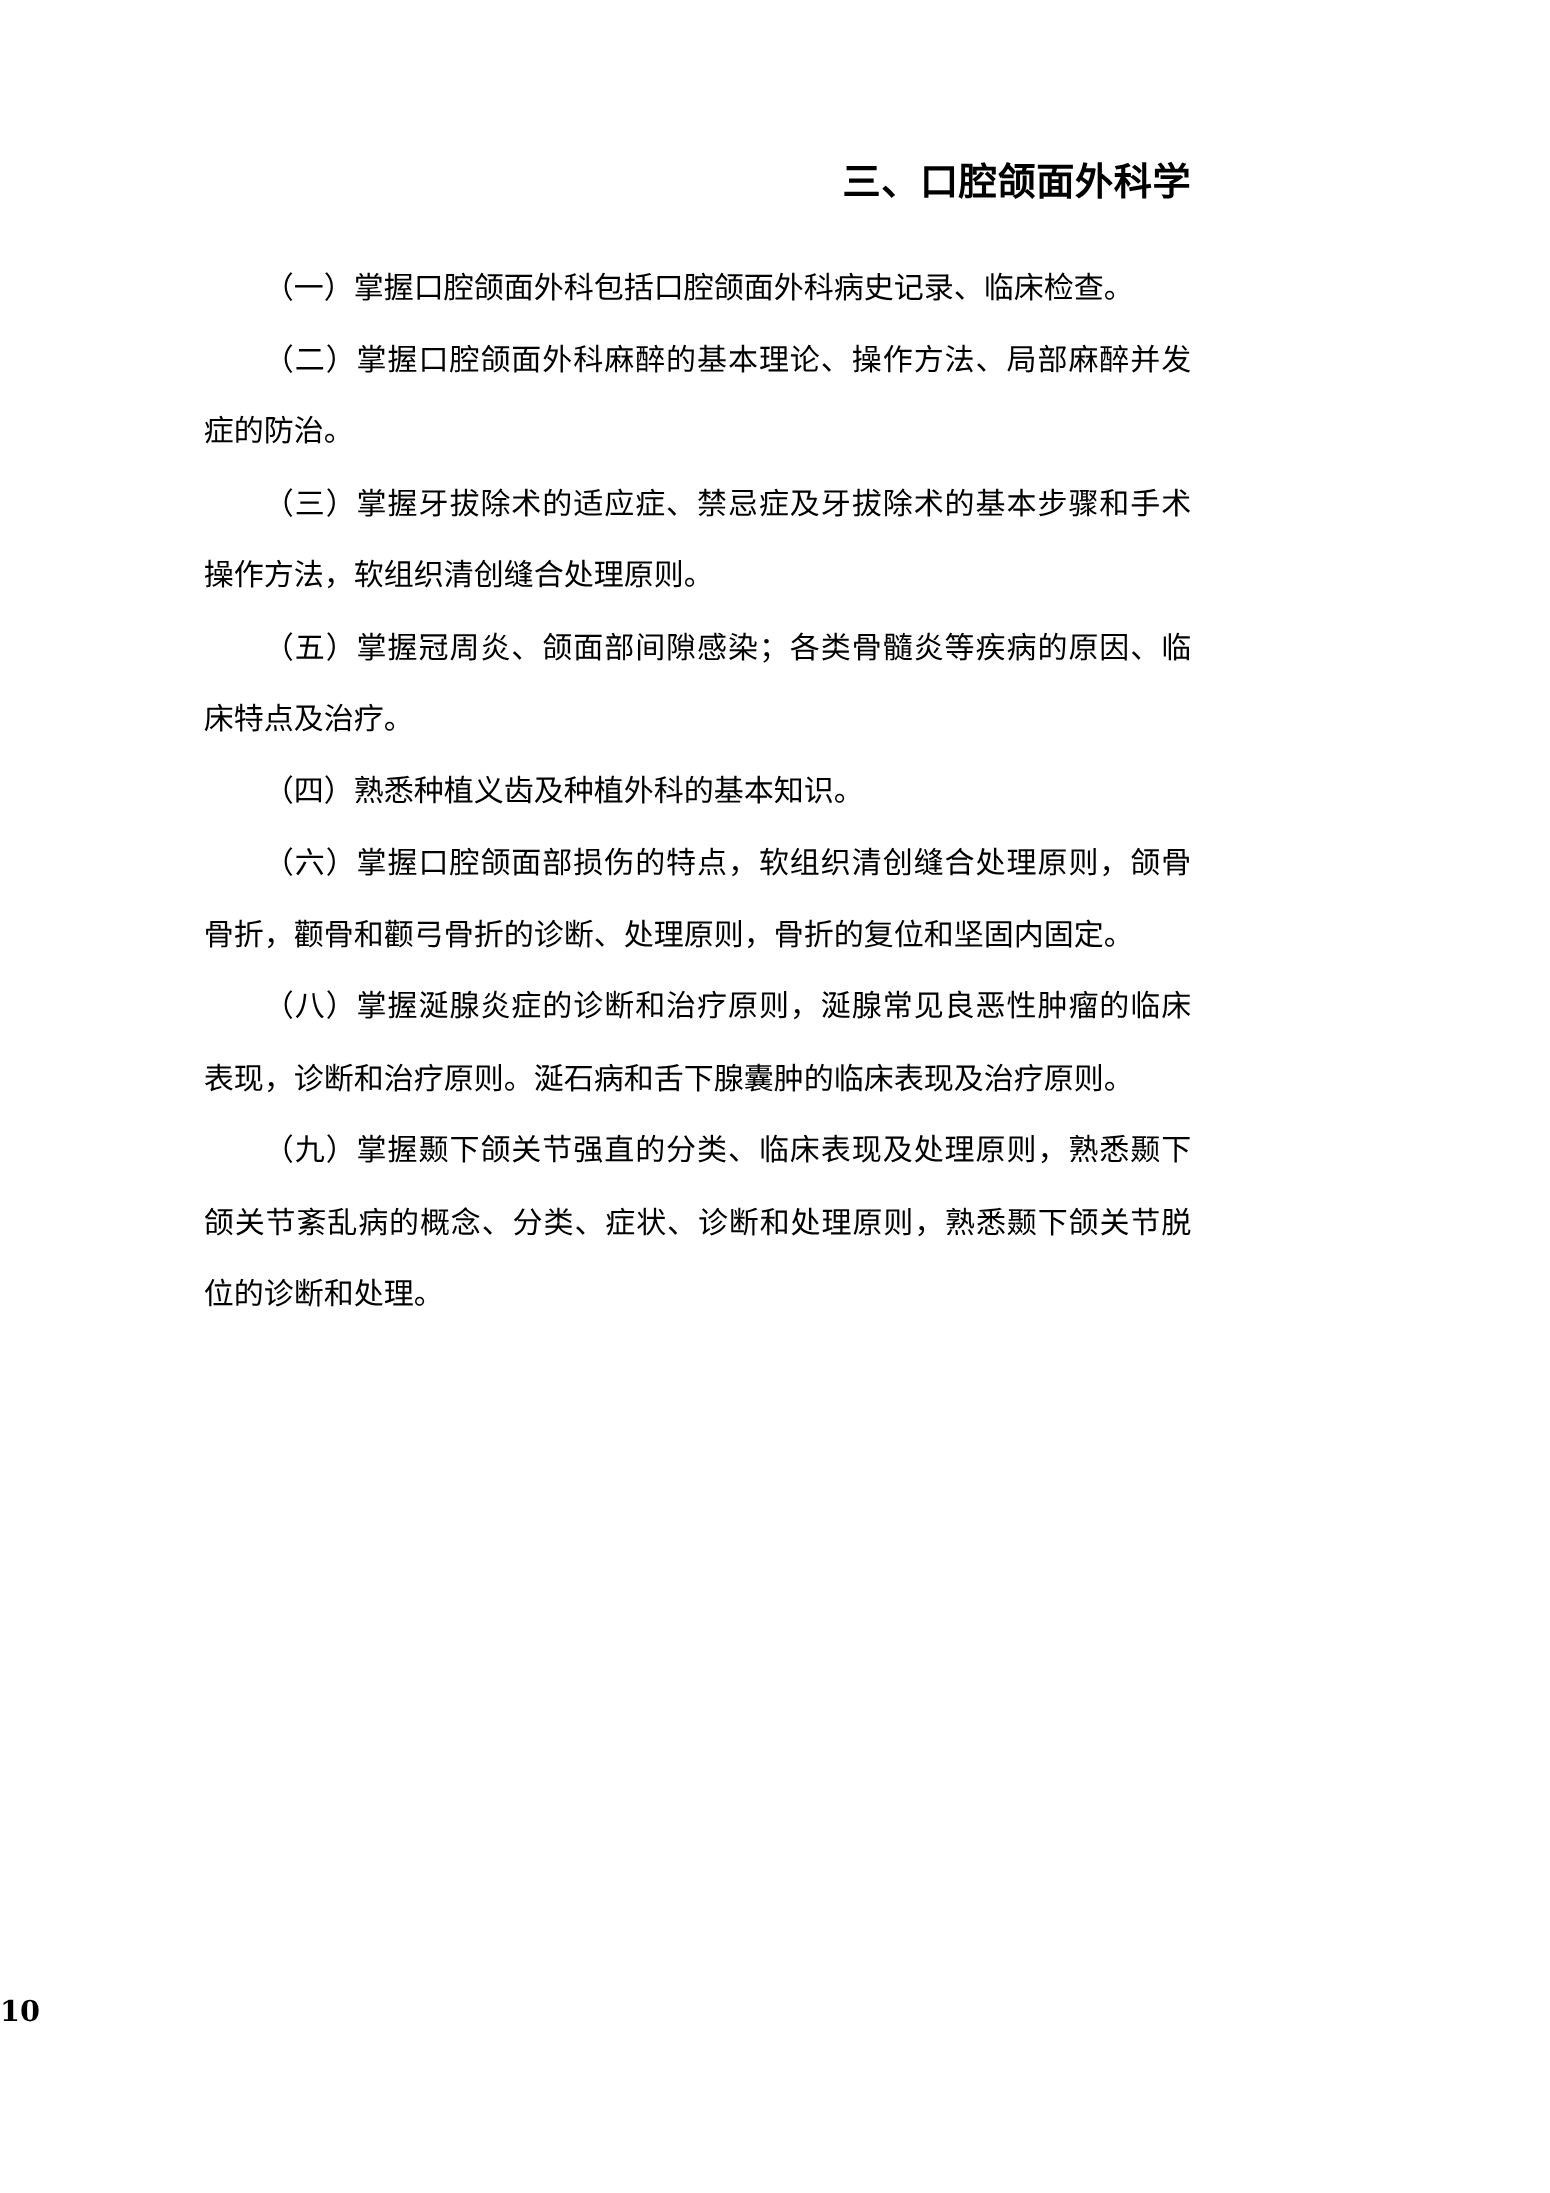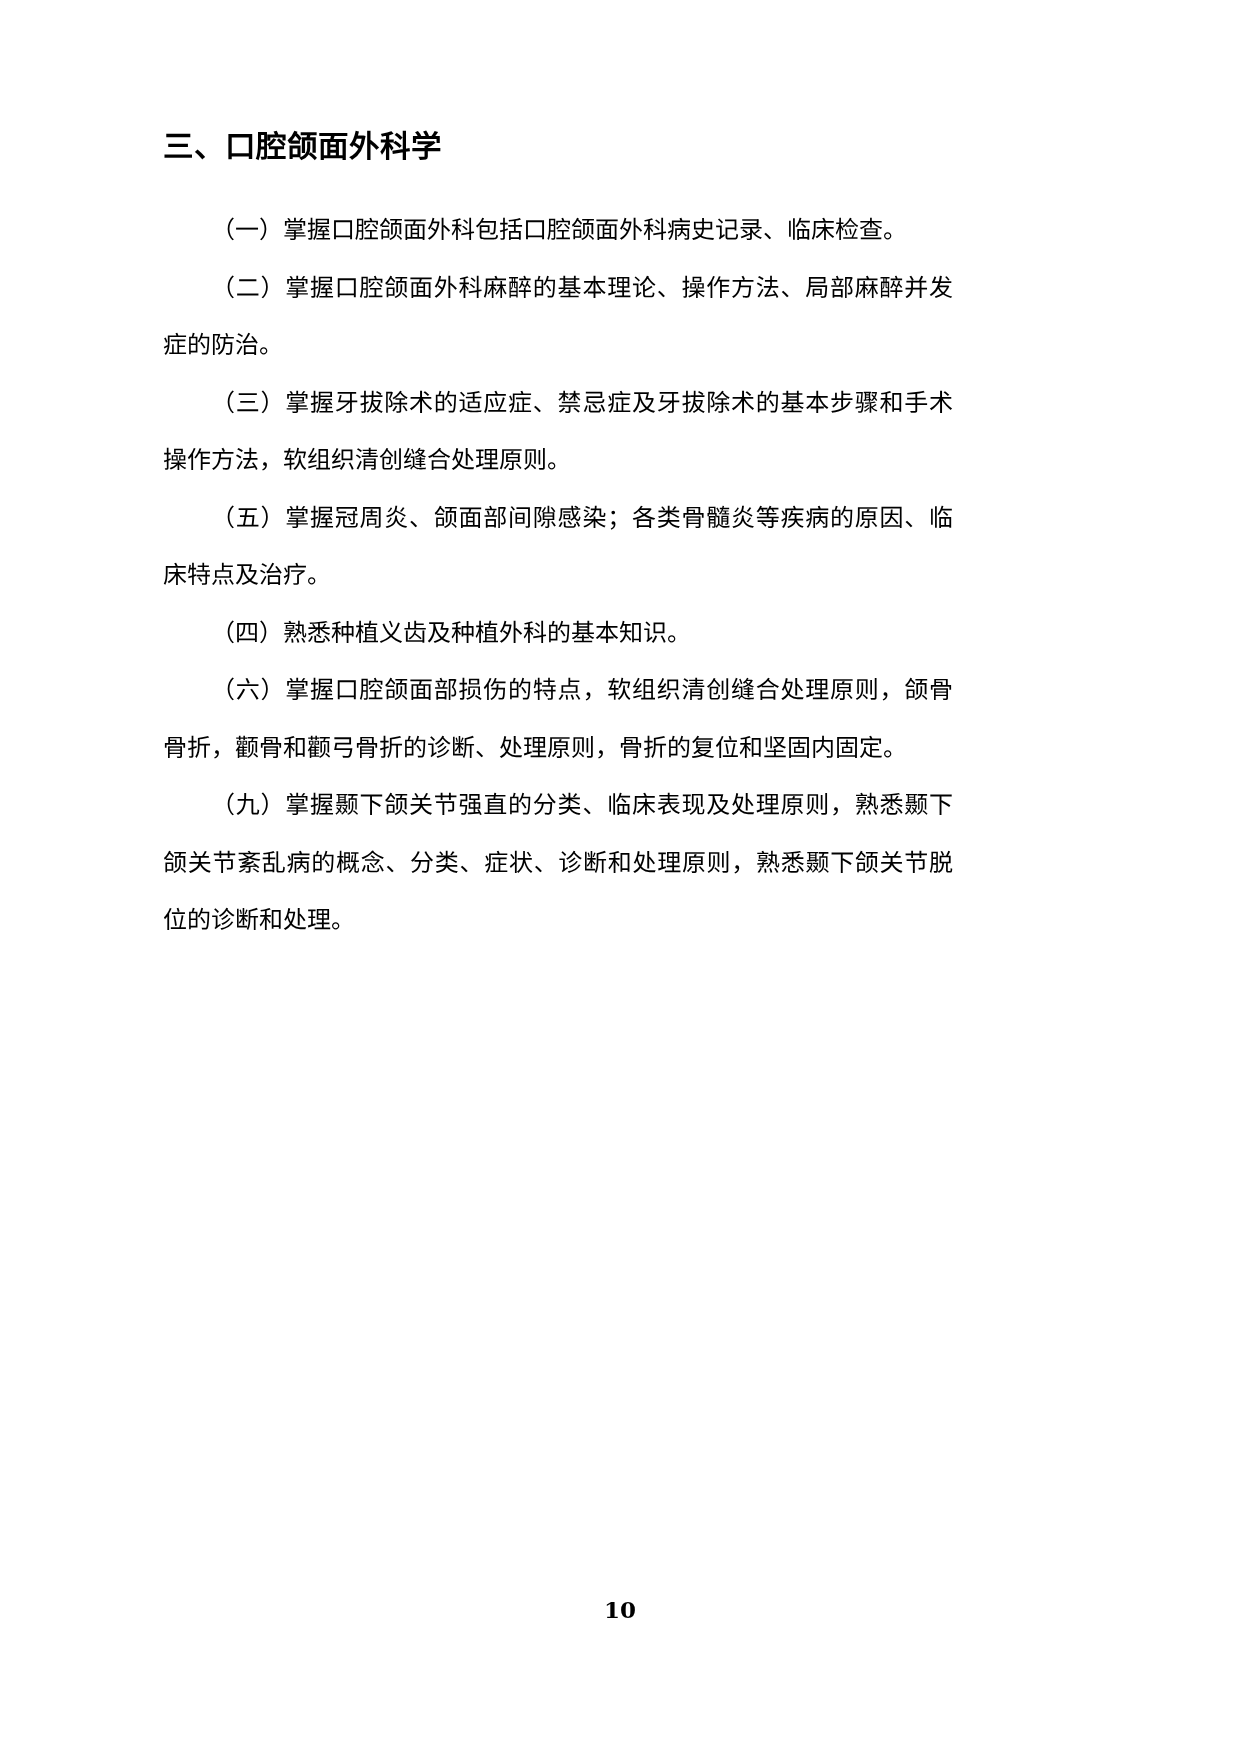--- a/index.html
+++ b/index.html
@@ -20,21 +20,21 @@
     box-sizing: border-box;
     overflow: hidden;
   }
   .page-body {
     position: absolute;
     left: 163px;
     top: 0;
     width: 790px;
   }
   .doc-title {
-    text-align: left;
+    text-align: right;
     font-size: 30.5px;
     font-weight: bold;
     letter-spacing: 0.5px;
     margin: 0;
     padding-top: 128px;
     padding-bottom: 0;
     line-height: 1.25;
     font-family: "DejaVu Sans", "Liberation Sans", sans-serif;
   }
   .para {
@@ -50,39 +50,39 @@
     font-family: "DejaVu Sans", "Liberation Sans", sans-serif;
   }
   .para:first-of-type {
     margin-top: 36px;
   }
   .page-number {
     position: absolute;
     left: 0;
     right: 0;
     top: 1596px;
-    text-align: center;
     font-size: 23px;
     font-weight: bold;
     font-family: "DejaVu Serif", "Liberation Serif", serif;
     color: #000000;
   }
 </style>
 </head>
 <body>
 
 <div class="page">
   <div class="page-body">
 
     <h1 class="doc-title">三、口腔颌面外科学</h1>
 
     <p class="para">（一）掌握口腔颌面外科包括口腔颌面外科病史记录、临床检查。</p>
     <p class="para">（二）掌握口腔颌面外科麻醉的基本理论、操作方法、局部麻醉并发症的防治。</p>
     <p class="para">（三）掌握牙拔除术的适应症、禁忌症及牙拔除术的基本步骤和手术操作方法，软组织清创缝合处理原则。</p>
     <p class="para">（五）掌握冠周炎、颌面部间隙感染；各类骨髓炎等疾病的原因、临床特点及治疗。</p>
     <p class="para">（四）熟悉种植义齿及种植外科的基本知识。</p>
     <p class="para">（六）掌握口腔颌面部损伤的特点，软组织清创缝合处理原则，颌骨骨折，颧骨和颧弓骨折的诊断、处理原则，骨折的复位和坚固内固定。</p>
+    <p class="para">（八）掌握涎腺炎症的诊断和治疗原则，涎腺常见良恶性肿瘤的临床表现，诊断和治疗原则。涎石病和舌下腺囊肿的临床表现及治疗原则。</p>
     <p class="para">（九）掌握颞下颌关节强直的分类、临床表现及处理原则，熟悉颞下颌关节紊乱病的概念、分类、症状、诊断和处理原则，熟悉颞下颌关节脱位的诊断和处理。</p>
 
   </div>
 
   <div class="page-number">10</div>
 </div>
 
 </body></html>

